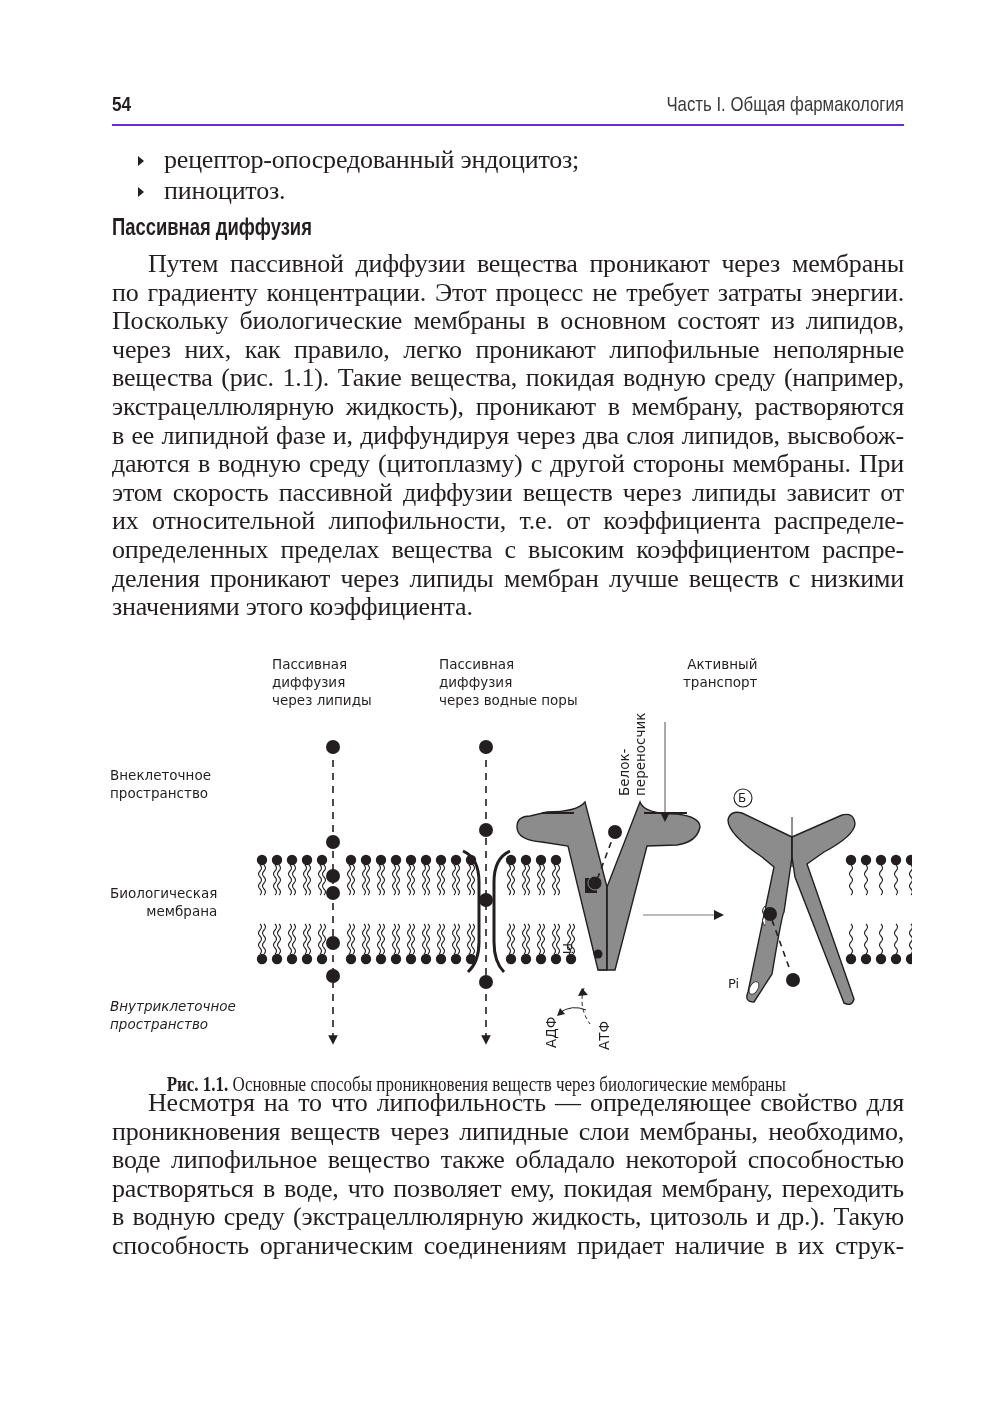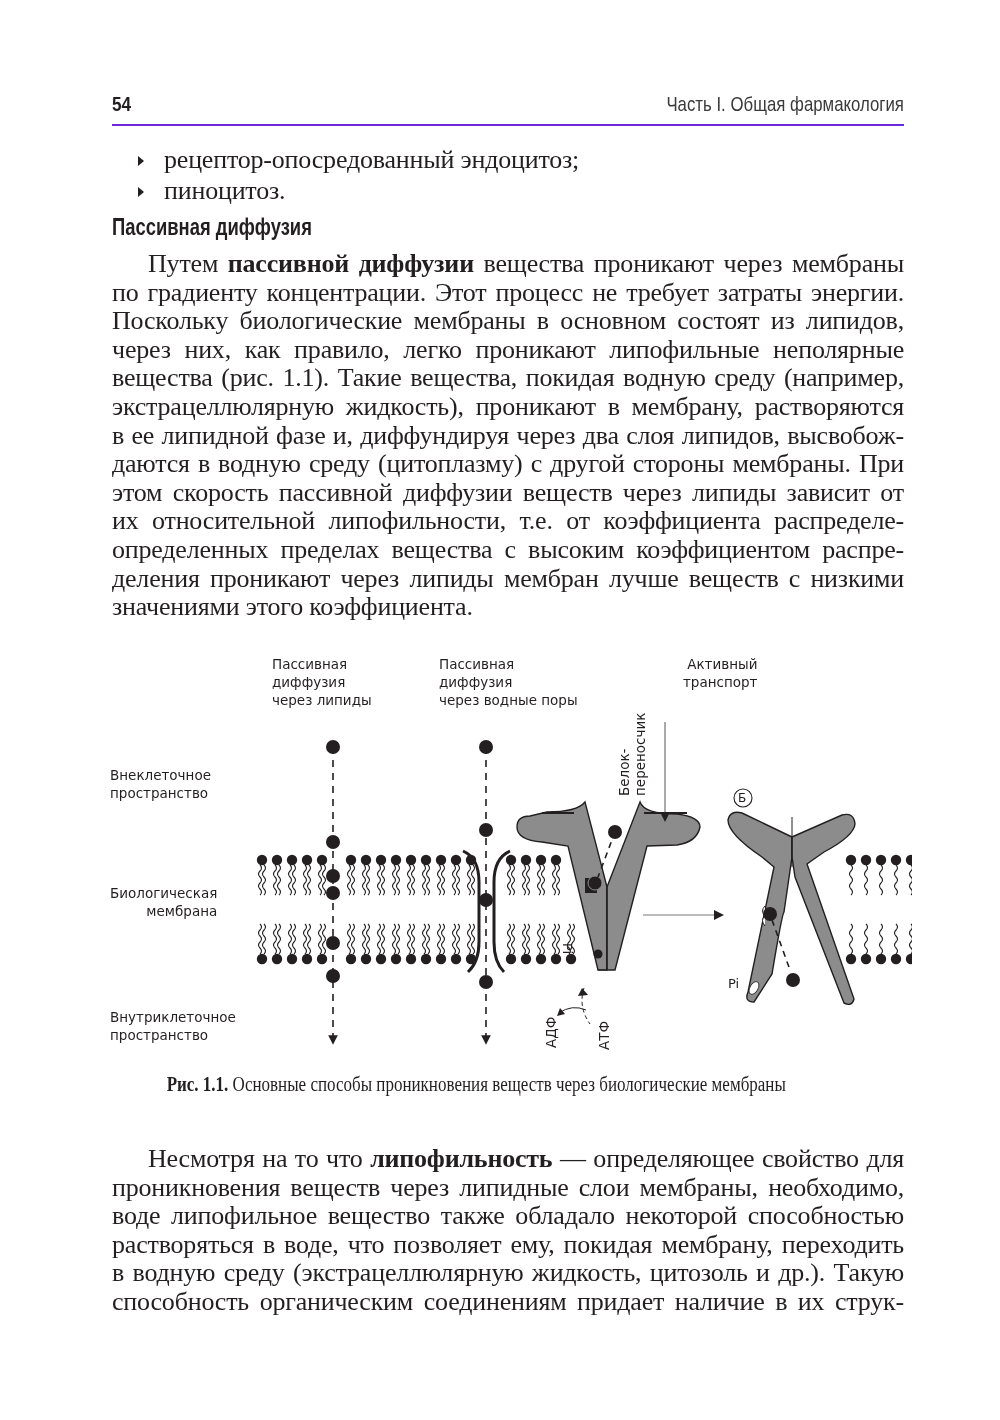--- a/index.html
+++ b/index.html
@@ -10,23 +10,23 @@
   .chapter-title { position: absolute; right: 0; top: 0; font-family: "Liberation Sans", sans-serif; font-size: 21px; color: #3a3a3a; transform: scaleX(0.8); transform-origin: right top; white-space: nowrap; }
   .serif { font-family: "Liberation Serif", serif; font-size: 26px; line-height: 28.6px; letter-spacing: -0.2px; }
   .bullets { position: absolute; top: 146px; left: 26px; margin: 0; padding: 0; list-style: none; }
   .bullets li { position: relative; padding-left: 26px; height: 31px; }
   .bullet-marker { position: absolute; left: 0; top: 10px; width: 0; height: 0; border-top: 5px solid transparent; border-bottom: 5px solid transparent; border-left: 6px solid #231f20; }
   .section-heading { position: absolute; top: 214px; left: 0; font-family: "Liberation Sans", sans-serif; font-weight: bold; font-size: 23px; transform: scaleX(0.8); transform-origin: left top; white-space: nowrap; }
   .para { position: absolute; left: 0; width: 792px; text-align: justify; text-align-last: left; margin: 0; }
   .para .line { display: block; text-align: justify; text-align-last: justify; white-space: nowrap; }
   .para .line.last { text-align-last: left; }
   .para .line.indent { padding-left: 36px; }
-  .para b { font-weight: bold; }
+  .para b { font-weight: normal; }
   #para1 { top: 250px; }
-  #para2 { top: 1145px; }
+  #para2 { top: 1089px; }
   .figure { position: absolute; left: -10px; top: 652px; width: 810px; height: 410px; }
   .figure svg { position: absolute; left: 0; top: 0; }
   .fig-label { position: absolute; font-family: "DejaVu Sans", sans-serif; font-size: 13.5px; line-height: 18px; color: #231f20; white-space: pre; }
   .caption { position: absolute; top: 1073px; left: 0; width: 792px; text-align: left; font-family: Liberation Serif, serif; font-size: 20px; white-space: nowrap; }
   .caption-inner { display: inline-block; transform: scaleX(0.85); transform-origin: center top; }
   .caption b { font-weight: bold; }
 </style>
 </head>
 <body>
 
@@ -209,21 +209,21 @@
 через липиды</div>
     <div class="fig-label" style="left:337px; top:3px;">Пассивная
 диффузия
 через водные поры</div>
     <div class="fig-label" style="left:581px; top:3px;text-align:right;">Активный
 транспорт</div>
     <div class="fig-label" style="left:8px; top:114px;">Внеклеточное
 пространство</div>
     <div class="fig-label" style="left:8px; top:232px;text-align:right;">Биологическая
 мембрана</div>
-    <div class="fig-label" style="left:8px; top:356px;">Внутриклеточное
+    <div class="fig-label" style="left:8px; top:345px;font-style:italic;">Внутриклеточное
 пространство</div>
     <div class="fig-label" style="left:514px; top:144px; transform: rotate(-90deg); transform-origin: left top; line-height:16px;">Белок-
 переносчик</div>
     <div class="fig-label" style="left:636px; top:137px; font-size:12px;">Б</div>
     <div class="fig-label" style="left:474px; top:291px; transform: rotate(90deg); transform-origin: left top; font-size:13px;">Pi</div>
     <div class="fig-label" style="left:626px; top:323px; font-size:13px;">Pi</div>
     <div class="fig-label" style="left:440px; top:396px; transform: rotate(-90deg); transform-origin: left top;">АДФ</div>
     <div class="fig-label" style="left:493px; top:398px; transform: rotate(-90deg); transform-origin: left top;">АТФ</div>
   </div>
 

